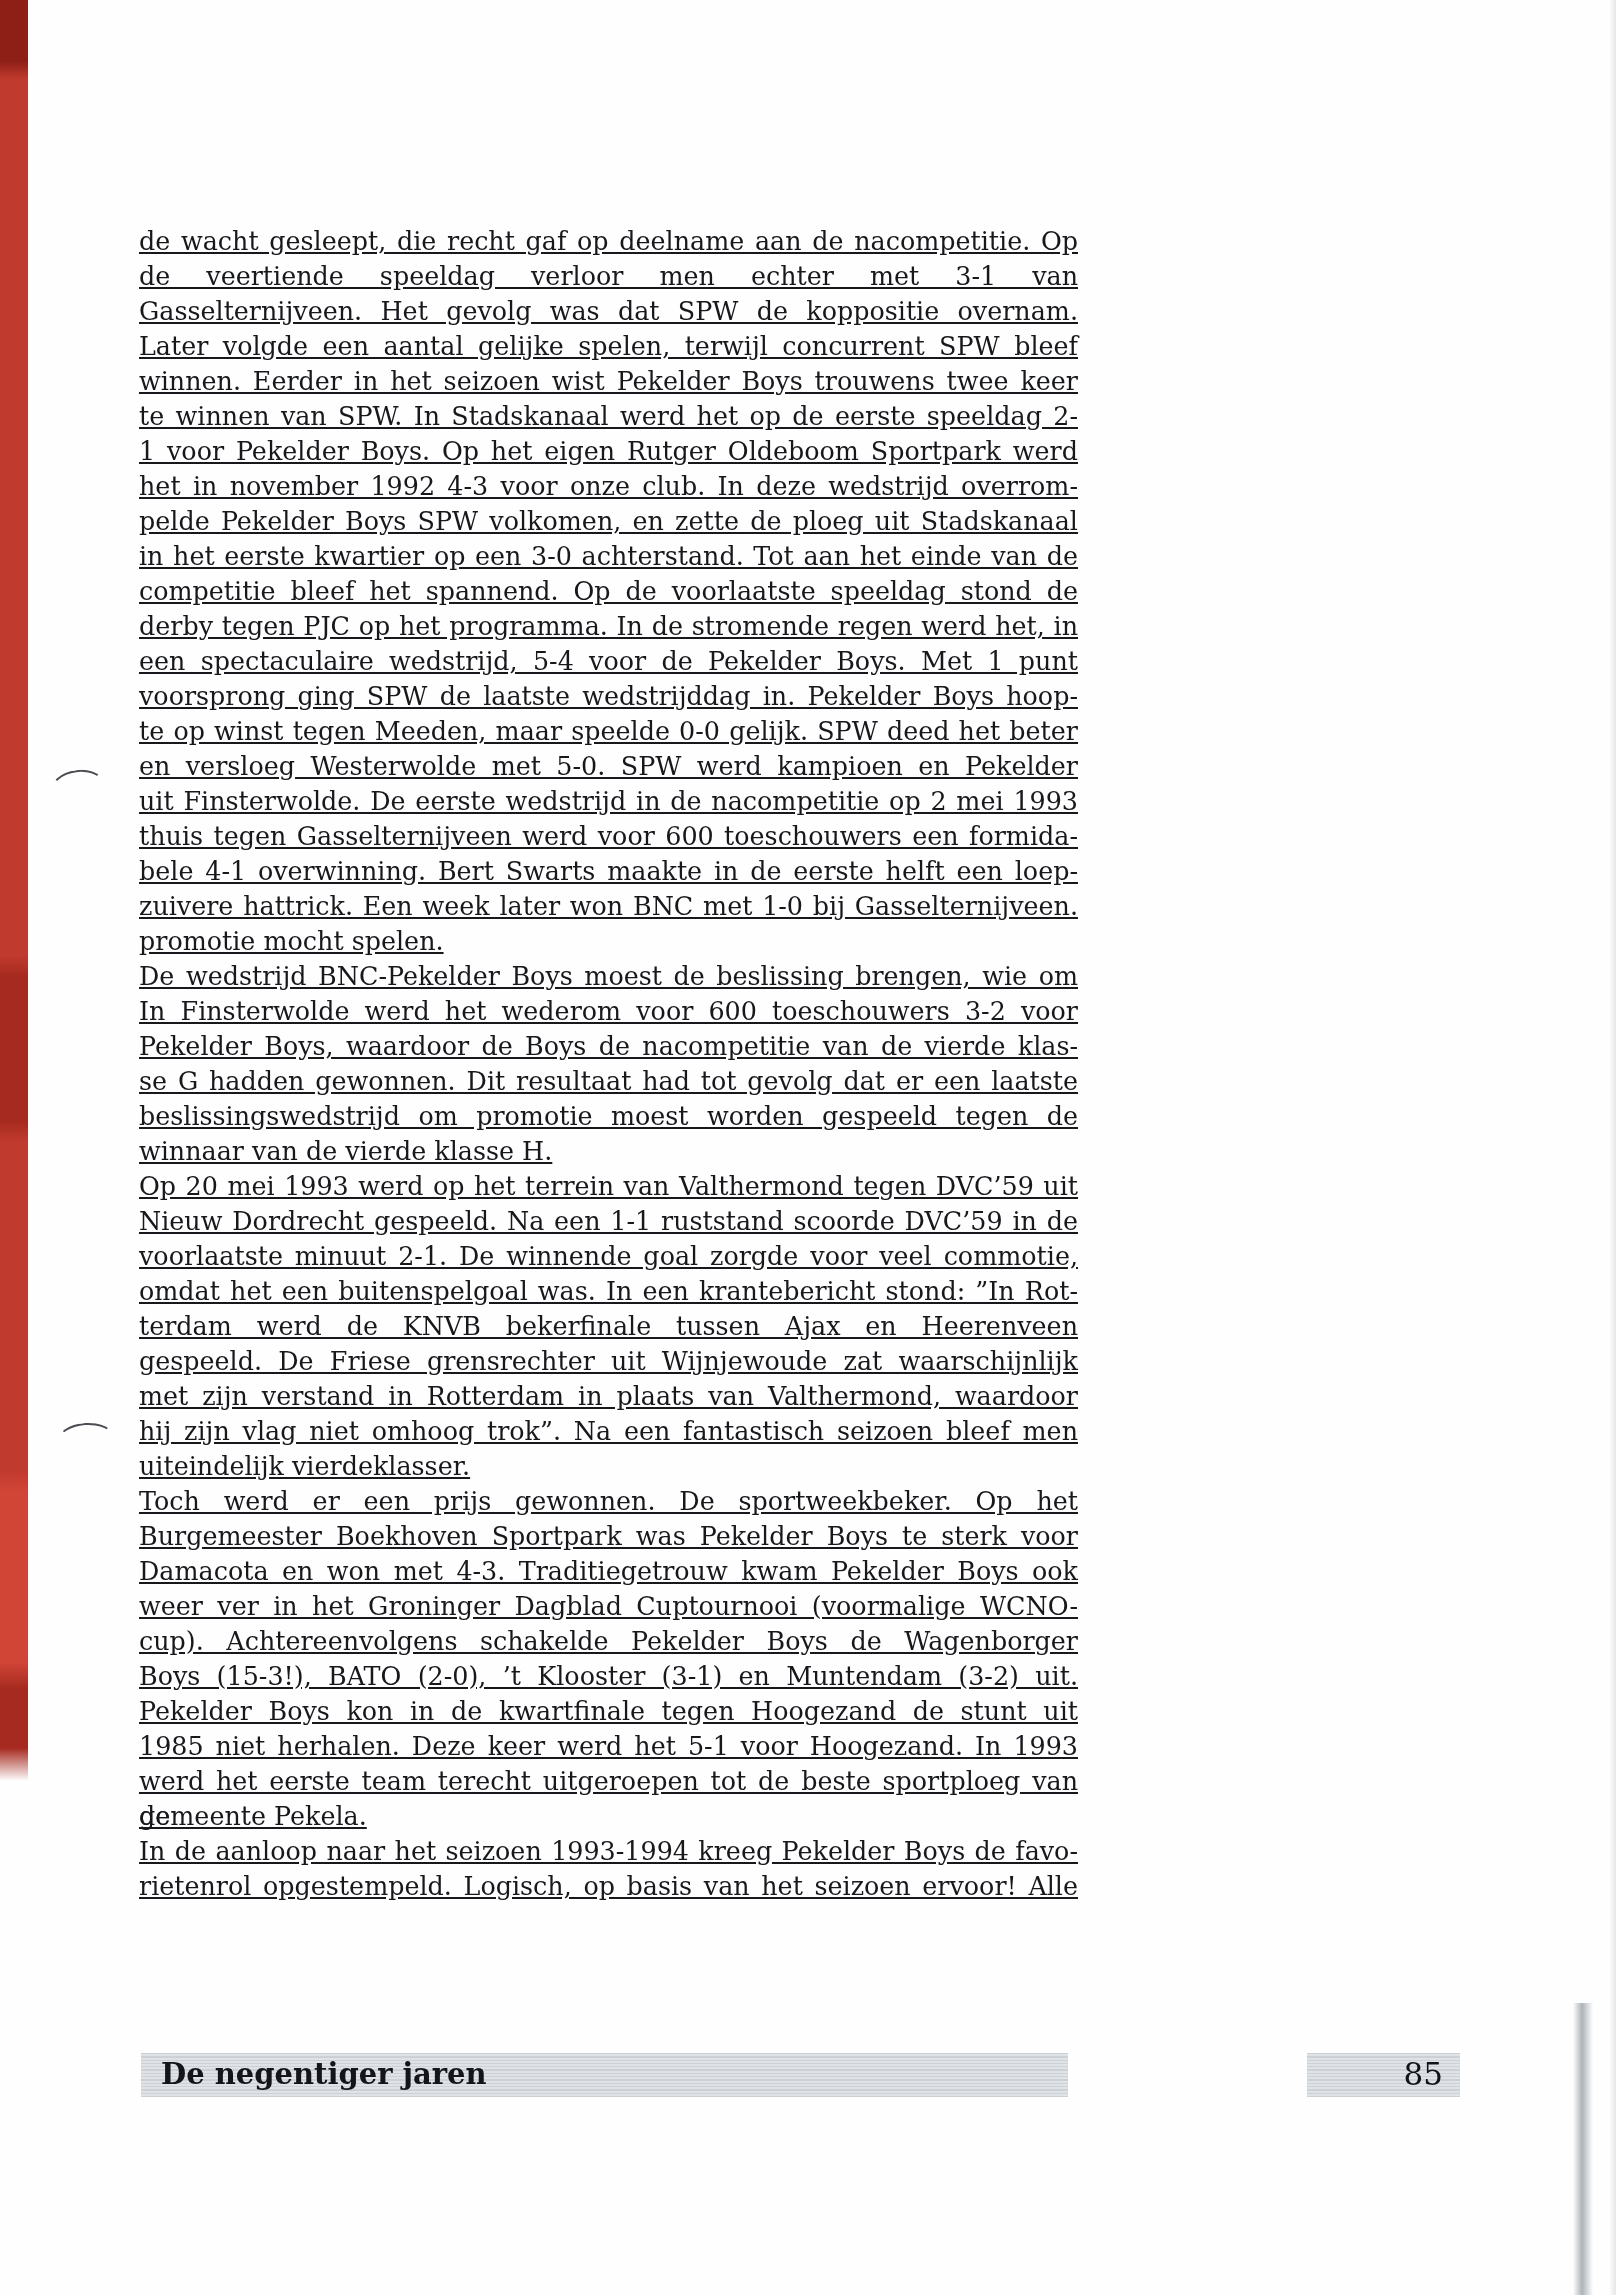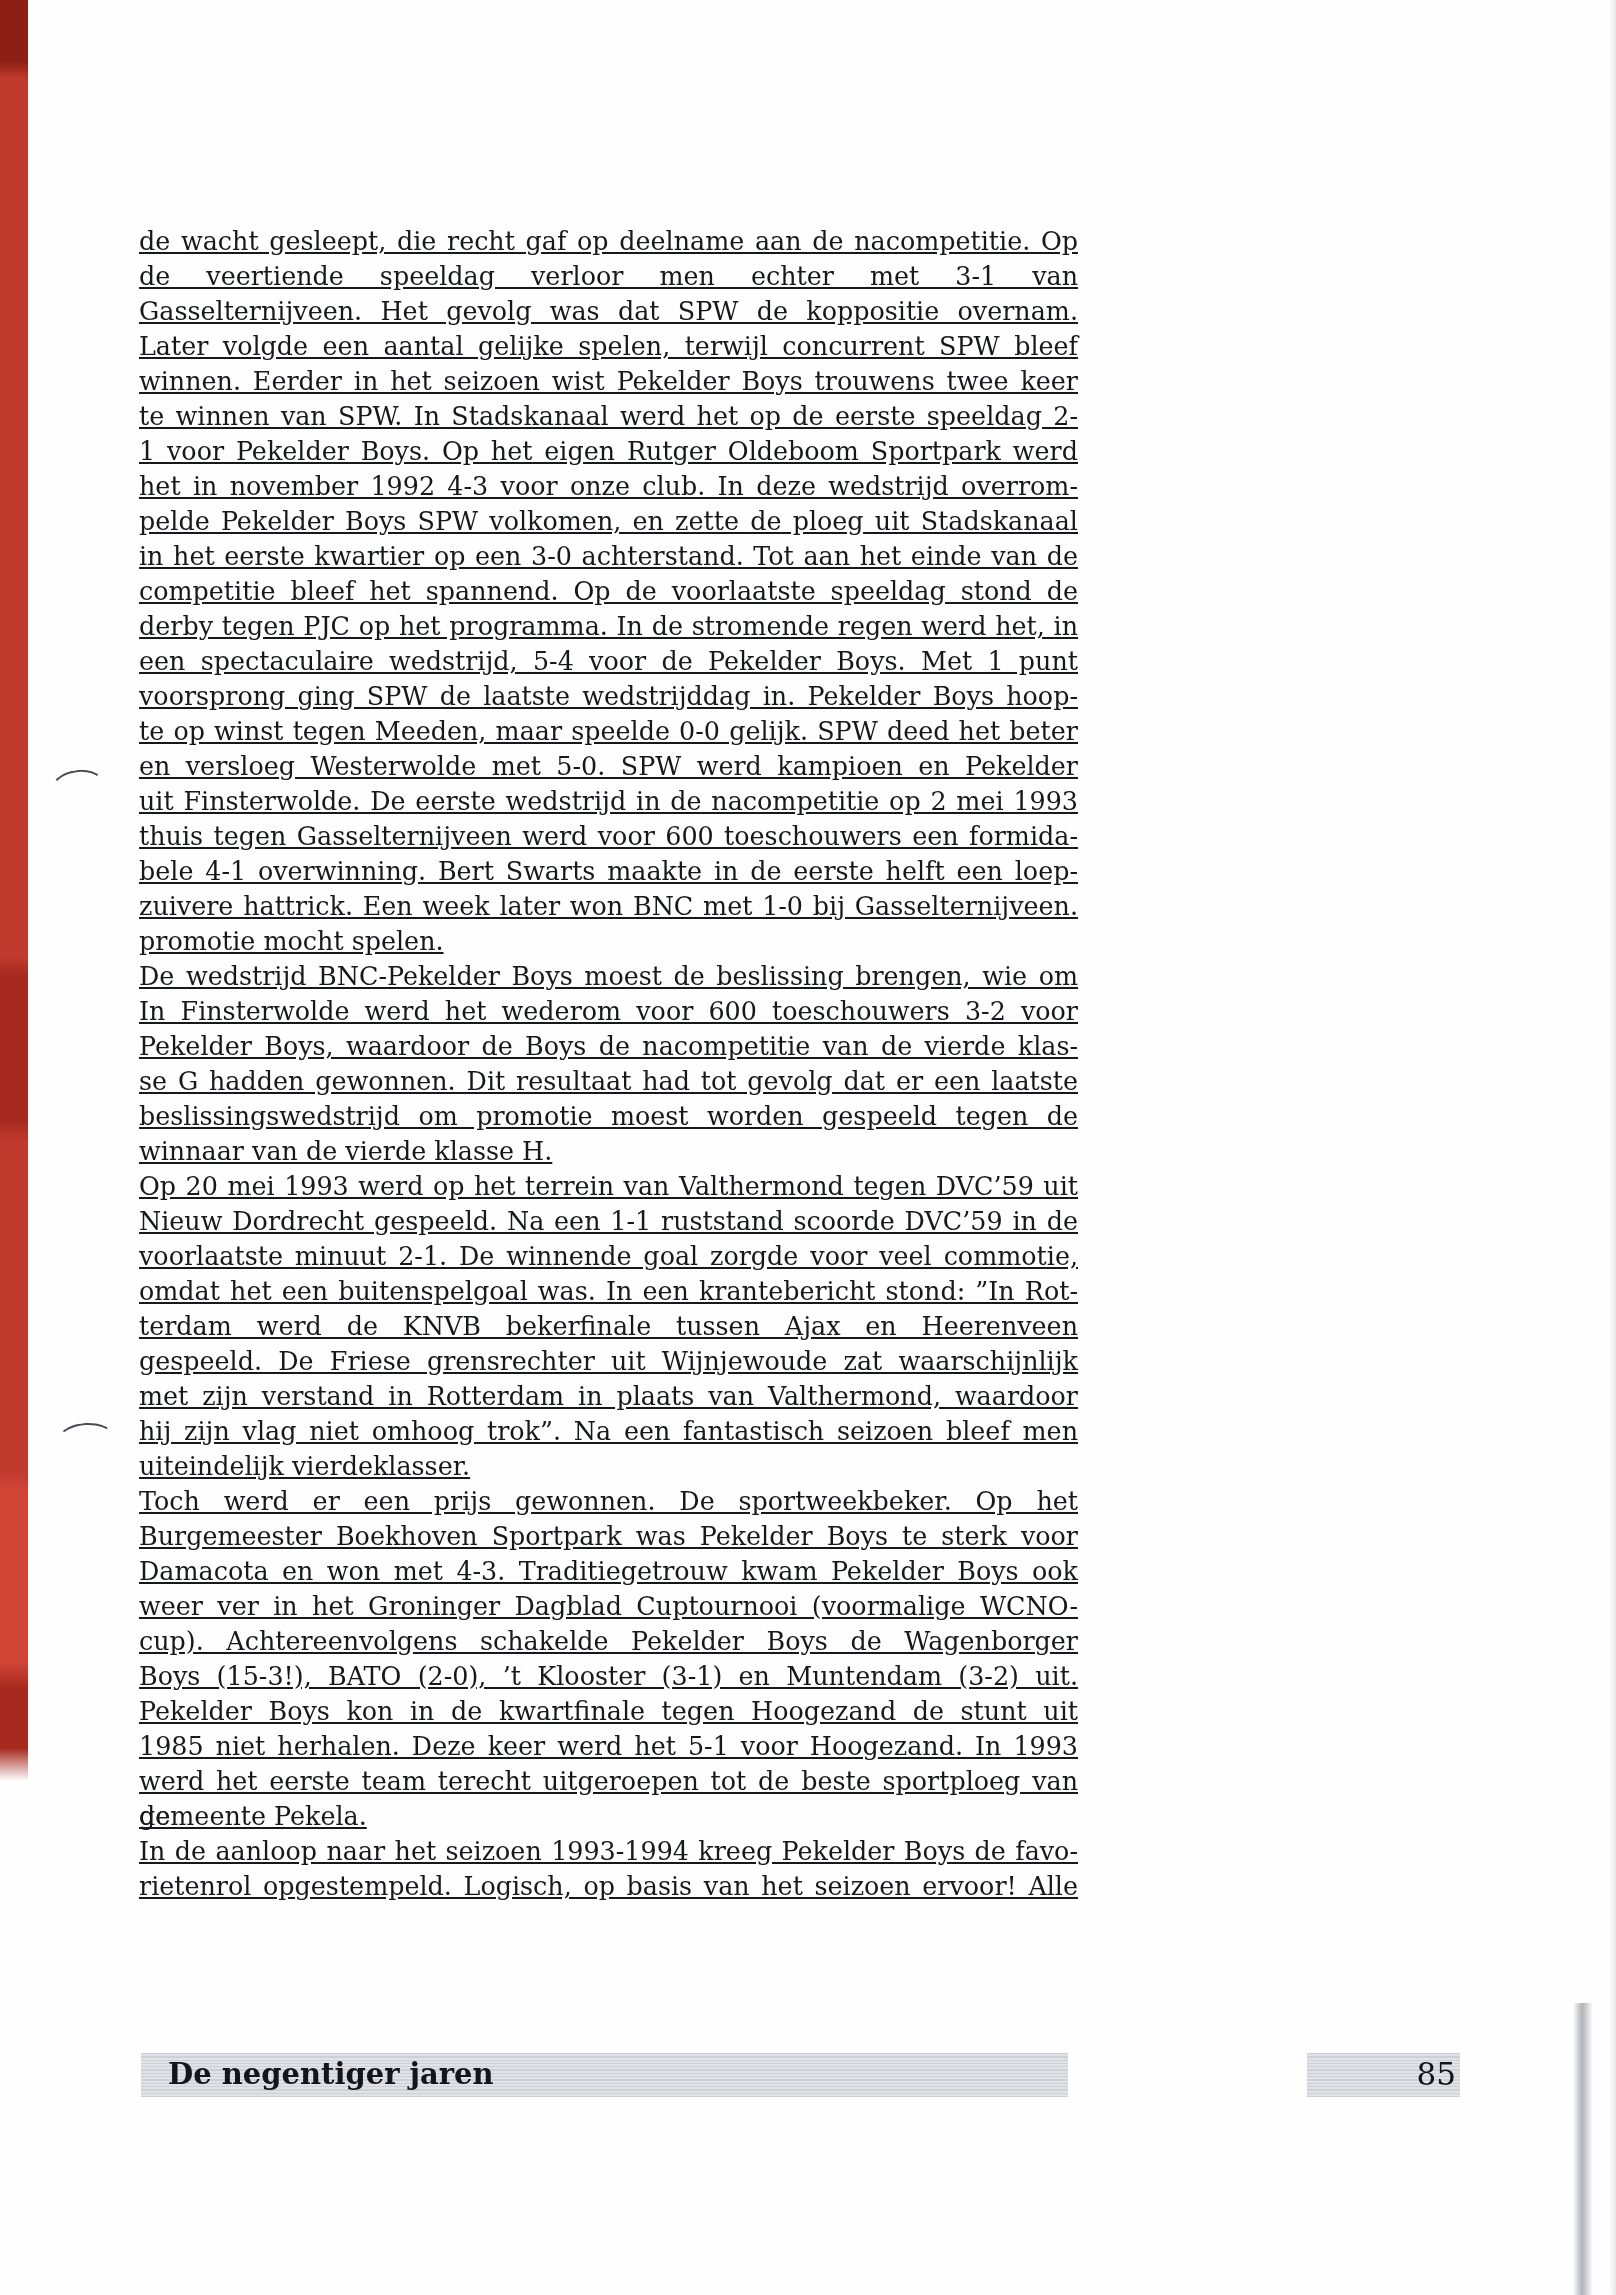--- a/index.html
+++ b/index.html
@@ -46,32 +46,32 @@
   }
   .text-block .line.para-end{text-align-last:left;}
   
   .footer-bar{
     position:absolute;left:141px;top:2053px;width:927px;height:44px;
     background:repeating-linear-gradient(to bottom,
       var(--bar-stripe-a) 0px,var(--bar-stripe-a) 1.3px,
       var(--bar-stripe-b) 1.3px,var(--bar-stripe-b) 3.3px);
   }
   .footer-bar .footer-label{
-    display:block;padding-left:27px;
+    display:block;padding-left:20px;
     font-weight:bold;font-size:29px;line-height:42px;color:#14151a;
   }
   .page-number-box{
     position:absolute;left:1307px;top:2053px;width:153px;height:44px;
     background:repeating-linear-gradient(to bottom,
       var(--bar-stripe-a) 0px,var(--bar-stripe-a) 1.3px,
       var(--bar-stripe-b) 1.3px,var(--bar-stripe-b) 3.3px);
     text-align:right;
   }
   .page-number-box .page-number{
-    display:block;padding-right:4px;
+    display:block;padding-right:17px;
     font-size:31px;line-height:42px;color:#111318;
   }
 </style>
 </head>
 <body style="--ink: #17181c; --red-main: #c03a2e; --red-dark: #8e1f16; --red-deep: #a62a1f; --red-bright: #d14537; --bar-stripe-a: #cdd1d6; --bar-stripe-b: #dfe2e6;">
 
 <div class="red-bar"></div>
 <div class="arc-mark" id="arc-1"></div>
 <div class="arc-mark" id="arc-2"></div>
 <div class="right-streak"></div>

